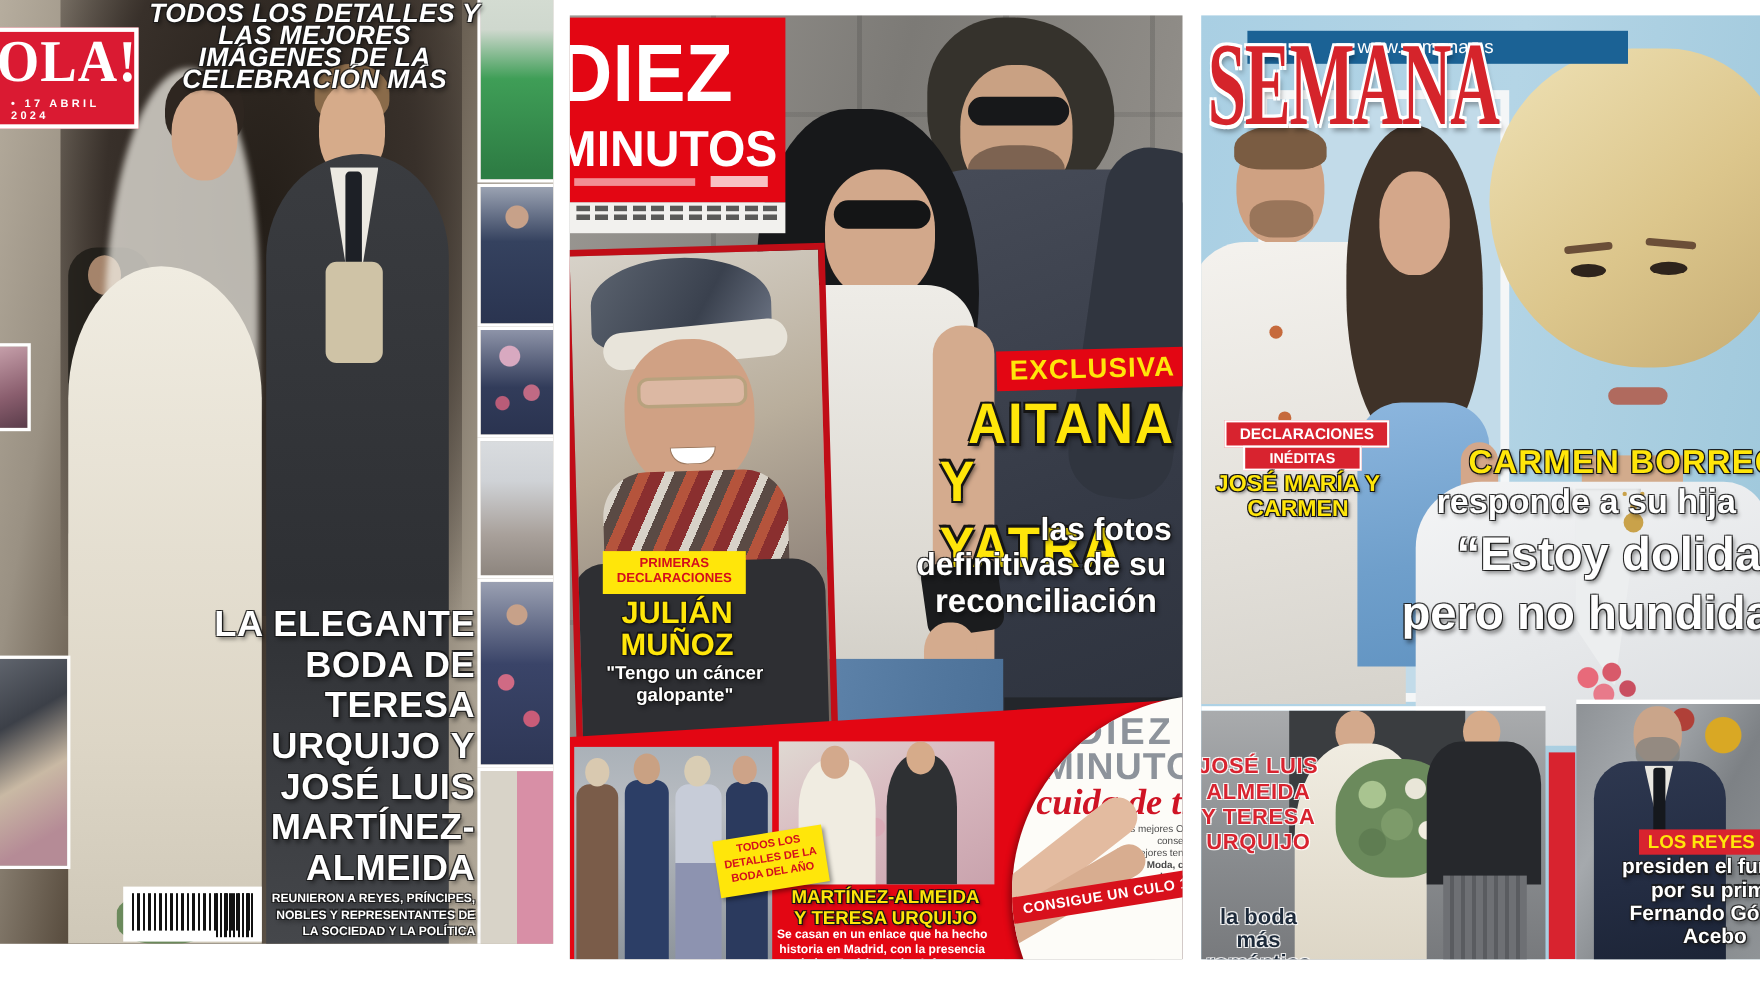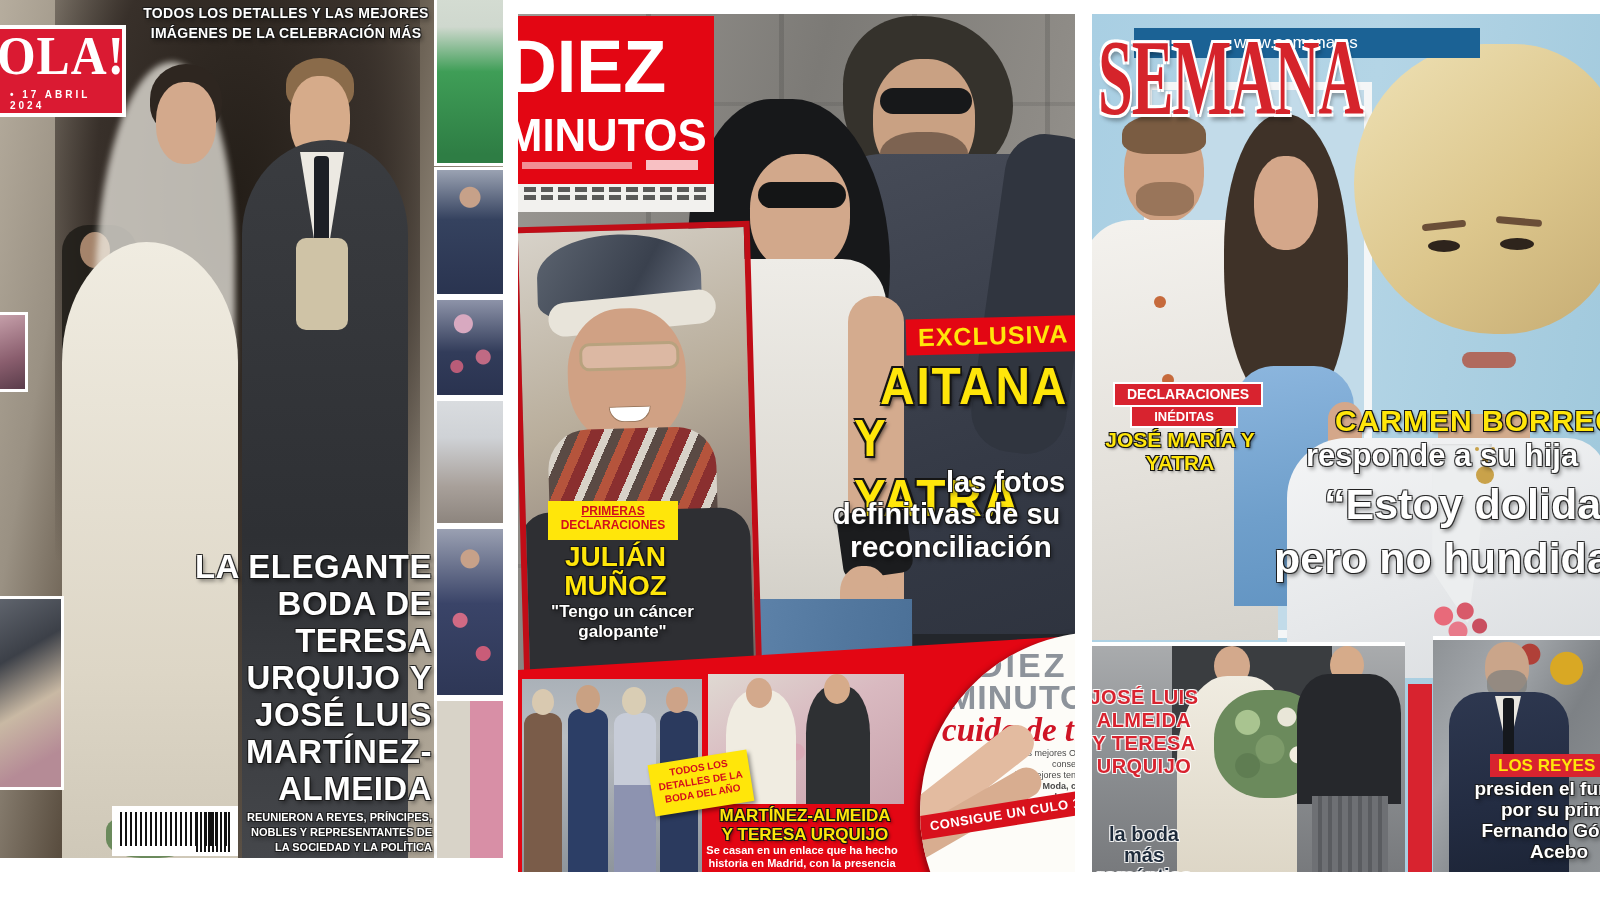--- a/index.html
+++ b/index.html
@@ -85,21 +85,21 @@
                            radial-gradient(circle at 70% 75%,#c95c78 0 7px,transparent 8px),
                            linear-gradient(180deg,#9aa0b2 0%,#3a4468 45%,#2e3756 100%);"></div>
     <div class="ab" style="left:434px;top:698px;width:66px;height:158px;border:3px solid #fff;
                 background:linear-gradient(90deg,#d8d3c8 0 50%,#d88fa6 50% 100%);"></div>
 
     <div class="ab" style="left:-70px;top:25px;width:188px;height:84px;background:#da1a32;border:4px solid #fff;overflow:hidden;">
       <div class="ab serif b" style="left:6px;top:-4px;font-size:54px;color:#fff;letter-spacing:1px;transform:scaleX(.92);transform-origin:left top;">¡HOLA!</div>
       <div class="ab b" style="left:76px;top:60px;font-size:10px;color:#fff;letter-spacing:3px;">• 17 ABRIL 2024</div>
     </div>
 
-    <div class="ab b ctr ow" style="left:118px;top:3px;width:336px;font-size:14px;line-height:20px;letter-spacing:.3px;">
+    <div class="ab b ctr ow" style="left:118px;top:3px;width:336px;font-size:24px;line-height:20px;letter-spacing:.3px;font-style:italic;">
       <div>TODOS LOS DETALLES Y LAS MEJORES</div>
       <div>IMÁGENES DE LA CELEBRACIÓN MÁS</div>
     </div>
 
     <div class="ab b rt ow" style="right:71px;top:548px;width:360px;font-size:33px;line-height:37px;letter-spacing:.5px;">
       <div>LA ELEGANTE</div>
       <div>BODA DE</div>
       <div>TERESA</div>
       <div>URQUIJO Y</div>
       <div>JOSÉ LUIS</div>
@@ -165,21 +165,21 @@
       <div class="ab" style="left:28px;top:66px;width:168px;height:34px;background:#e8e4da;border-radius:18px;transform:rotate(-4deg);"></div>
       <div class="ab" style="left:46px;top:78px;width:118px;height:136px;background:#d0a184;border-radius:46%;"></div>
       <div class="ab" style="left:58px;top:112px;width:94px;height:22px;border:3px solid #b8a27e;border-radius:10px;background:rgba(255,255,255,.25);"></div>
       <div class="ab" style="left:86px;top:176px;width:40px;height:14px;background:#fff;border-radius:0 0 20px 20px;border:1px solid #9c7a60;"></div>
       <div class="ab" style="left:24px;top:198px;width:168px;height:126px;border-radius:40px;
                   background:repeating-linear-gradient(115deg,#8a2f2f 0 12px,#d8d2c8 12px 20px,#5a4a44 20px 30px,#b5543c 30px 40px);"></div>
       <div class="ab" style="left:-6px;top:280px;width:230px;height:160px;background:#2e2f33;border-radius:30px 30px 0 0;"></div>
     </div>
 
     <div class="ab ctr" style="left:30px;top:487px;width:130px;height:36px;background:#ffe60a;padding-top:3px;">
-      <div class="b" style="font-size:12px;color:#d40f1c;line-height:14px;text-decoration:underline;">PRIMERAS</div>
+      <div class="b" style="font-size:12px;color:#d40f1c;line-height:14px;">PRIMERAS</div>
       <div class="b" style="font-size:12px;color:#d40f1c;line-height:14px;">DECLARACIONES</div>
     </div>
     <div class="ab b ctr oy-sm" style="left:10px;top:528px;width:175px;font-size:28px;line-height:29px;">
       <div>JULIÁN</div>
       <div>MUÑOZ</div>
     </div>
     <div class="ab b ctr ow" style="left:-8px;top:588px;width:225px;font-size:17px;line-height:20px;">
       <div>"Tengo un cáncer</div>
       <div>galopante"</div>
     </div>
@@ -306,21 +306,21 @@
                 text-shadow:-3px -3px 0 #fff,3px -3px 0 #fff,-3px 3px 0 #fff,3px 3px 0 #fff,4px 6px 6px rgba(0,0,0,.35);">SEMANA</div>
 
     <div class="ab ctr" style="left:21px;top:368px;width:146px;height:21px;background:#d8232f;border:2px solid #fff;">
       <div class="b" style="font-size:14px;color:#fff;line-height:21px;">DECLARACIONES</div>
     </div>
     <div class="ab ctr" style="left:38px;top:391px;width:104px;height:19px;background:#d8232f;border:2px solid #fff;">
       <div class="b" style="font-size:13px;color:#fff;line-height:19px;">INÉDITAS</div>
     </div>
     <div class="ab b ctr oy-sm" style="left:0px;top:414px;width:176px;font-size:21px;line-height:23px;">
       <div>JOSÉ MARÍA Y</div>
-      <div>YATRA</div>
+      <div>CARMEN</div>
     </div>
 
     <div class="ab b oy-sm" style="left:243px;top:390px;width:400px;font-size:30px;letter-spacing:1px;">CARMEN BORREGO</div>
     <div class="ab b ow" style="left:214px;top:424px;width:400px;font-size:31px;">responde a su hija</div>
     <div class="ab b ow" style="left:232px;top:466px;width:420px;font-size:43px;">“Estoy dolida</div>
     <div class="ab b ow" style="left:182px;top:520px;width:460px;font-size:43px;">pero no hundida”</div>
 
     <div class="ab" style="left:0;top:628px;width:313px;height:230px;border-top:4px solid #fff;
                 background:linear-gradient(180deg,#a9abad 0%,#8c8f92 50%,#77797c 100%);overflow:hidden;">
       <div class="ab" style="left:80px;top:0;width:160px;height:120px;background:#3a3d40;"></div>

